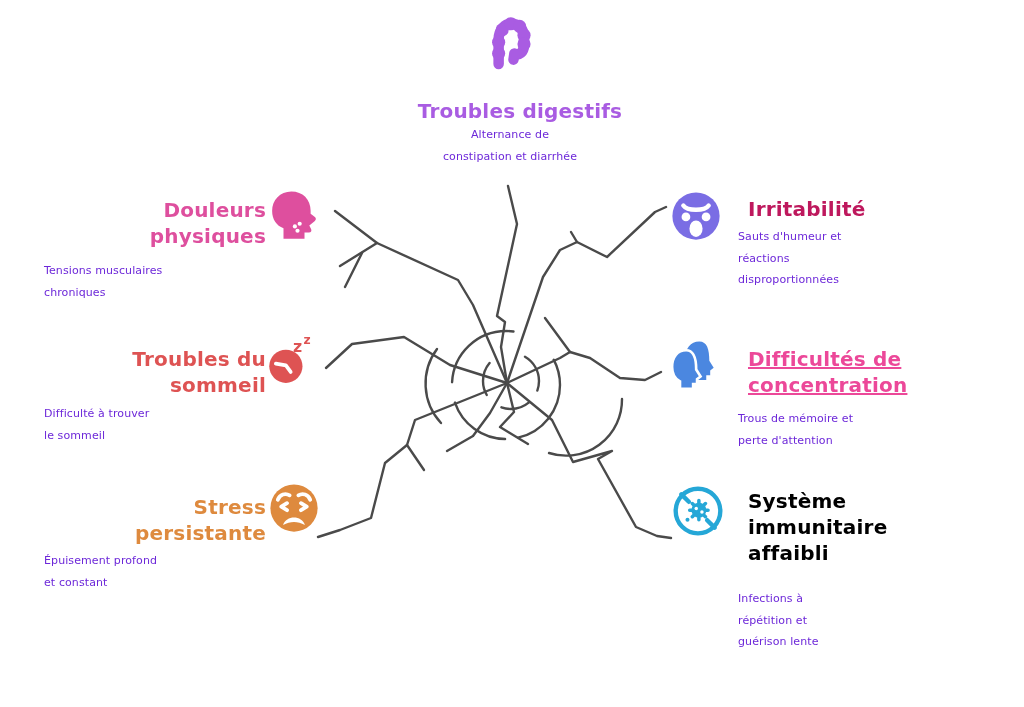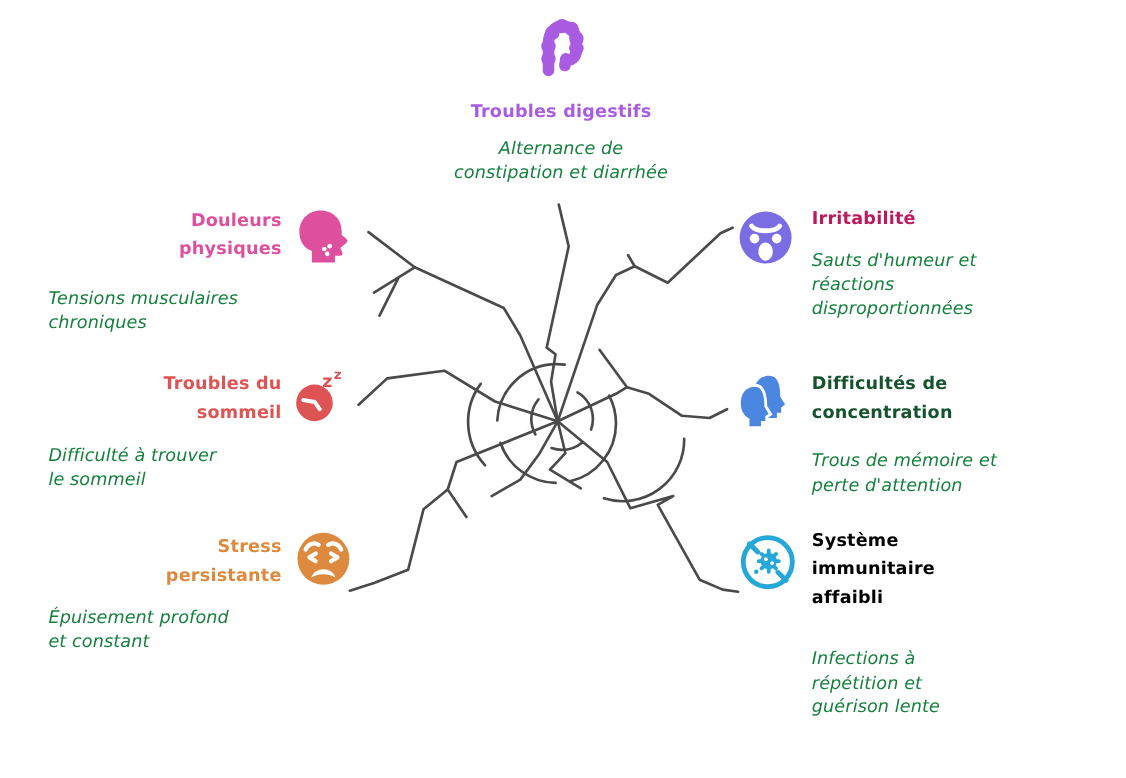--- a/index.html
+++ b/index.html
@@ -1,24 +1,24 @@
 <!DOCTYPE html>
 <html lang="fr"><head>
 <meta charset="utf-8">
 <style>
   html,body{margin:0;padding:0;}
   body{width:1024px;height:707px;background:#ffffff;overflow:hidden;
        font-family:"DejaVu Sans","Liberation Sans",sans-serif;}
   #stage{position:relative;width:1024px;height:707px;background:#ffffff;}
   #web{position:absolute;left:0;top:0;z-index:0;pointer-events:none;}
   .node{position:absolute;z-index:1;}
-  .ntitle{margin:0;font-weight:bold;font-size:16px;line-height:26px;
+  .ntitle{margin:10px;font-weight:bold;font-size:20px;line-height:26px;
           white-space:pre-line;color:currentColor;letter-spacing:.2px;}
-  .nsub{margin:0;font-size:16px;line-height:21.5px;color:#15803d;
-        white-space:pre-line;letter-spacing:.1px;font-style:italic;}
+  .nsub{margin:0;font-size:11px;line-height:21.5px;color:#6d28d9;
+        white-space:pre-line;letter-spacing:.1px;}
   .icon{position:absolute;width:56px;height:56px;}
   .icon svg{display:block;width:100%;height:100%;}
 
   
   .t-icon{left:482px;top:15px;}
   .t-title{left:340px;top:88px;width:340px;text-align:center;}
   .t-sub{left:360px;top:124px;width:300px;text-align:center;}
 
   
   .l-title{left:40px;width:216px;text-align:right;}
@@ -171,21 +171,21 @@
 
   <div class="node" style="color: rgb(75, 135, 224);">
     <div class="icon dc-icon">
       <svg viewBox="0 0 64 64">
         <path transform="translate(17,0)" fill="currentColor" d="M21,4 C11,4 5,12 5,23 C5,31 8,36.5 14,39.5 L14,48 L29,48 L29,42.5
                  L33.5,42.5 L33.5,37 L37.5,34 L32.5,26 C32.5,13 30,4 21,4 Z"></path>
         <path transform="translate(2,10)" fill="currentColor" stroke="#ffffff" stroke-width="3" d="M21,4 C11,4 5,12 5,23 C5,31 8,36.5 14,39.5 L14,48 L29,48 L29,42.5
                  L33.5,42.5 L33.5,37 L37.5,34 L32.5,26 C32.5,13 30,4 21,4 Z"></path>
       </svg>
     </div>
-    <h2 class="ntitle node r-title dc-title" style="color: #14532d;">Difficultés de
+    <h2 class="ntitle node r-title dc-title" style="color: #ec4899; text-decoration: underline;">Difficultés de
 concentration</h2>
     <p class="nsub node r-sub dc-sub">Trous de mémoire et
 perte d'attention</p>
   </div>
 
   <div class="node" style="color: rgb(37, 167, 215);">
     <div class="icon si-icon">
       <svg viewBox="0 0 64 64">
         <g stroke="currentColor" fill="none" stroke-width="5" stroke-linecap="round">
           <circle cx="32" cy="32" r="25.5"></circle>

